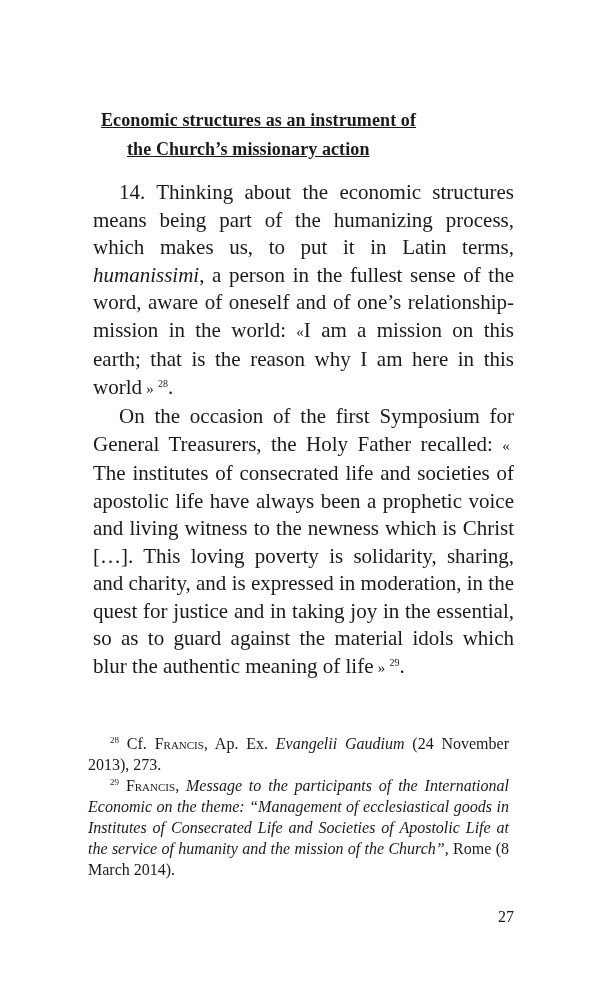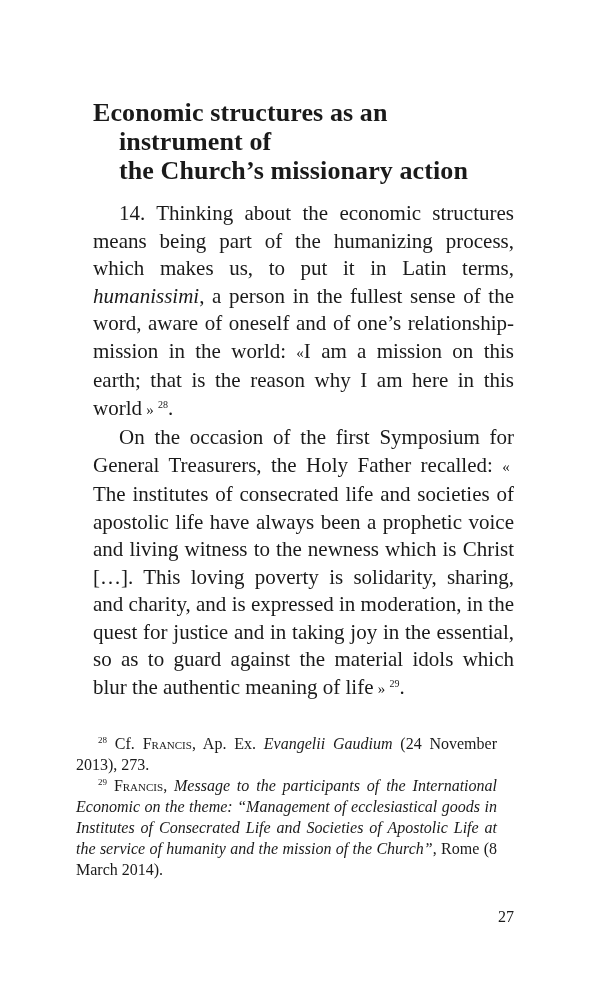--- a/index.html
+++ b/index.html
@@ -16,26 +16,27 @@
       color: #1a1a1a;
     }
     .page {
       position: absolute;
       left: 93px;
       top: 98px;
       width: 421px;
     }
     .heading {
       font-weight: bold;
-      font-size: 26px;
+      font-size: 18px;
       line-height: 29px;
-      margin: 0;
+      margin: 8px;
       padding-left: 26px;
       text-indent: -26px;
       letter-spacing: 0.1px;
+      text-decoration: underline;
     }
     .body-text {
       margin-top: 15px;
       font-size: 21px;
       line-height: 27.5px;
     }
     .para {
       margin: 0;
       text-align: justify;
       text-indent: 26px;
@@ -47,21 +48,21 @@
     .fnref {
       font-size: 10px;
       vertical-align: 7px;
       line-height: 0;
     }
     .guil {
       font-size: 15px;
     }
     .footnotes {
       position: absolute;
-      left: 76px;
+      left: 88px;
       top: 733px;
       width: 421px;
       font-size: 16px;
       line-height: 21px;
     }
     .fn {
       margin: 0 0 0 0;
       text-align: justify;
       text-indent: 22px;
     }

